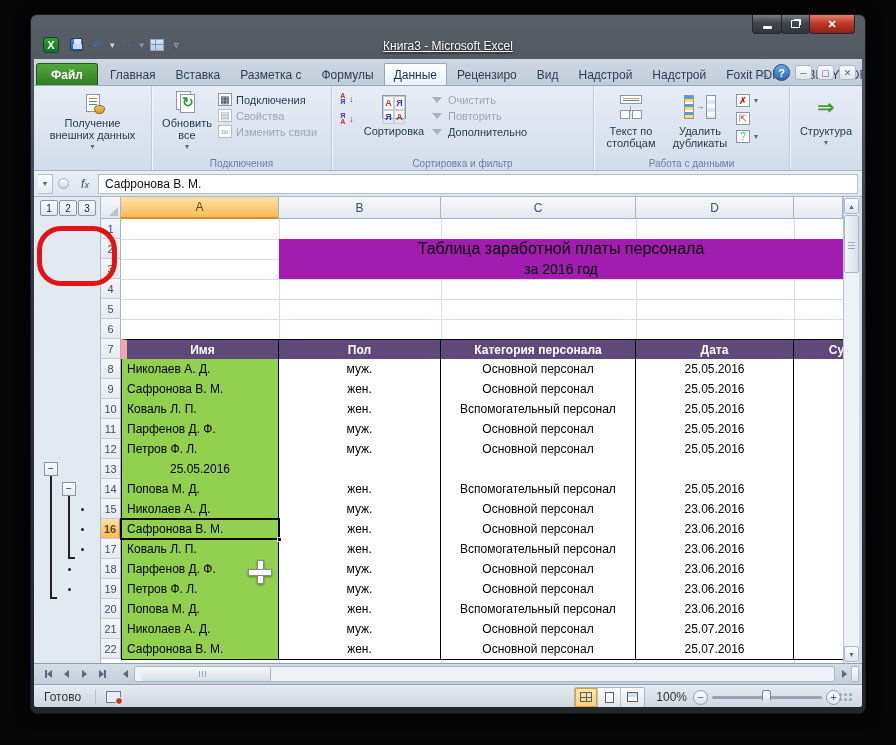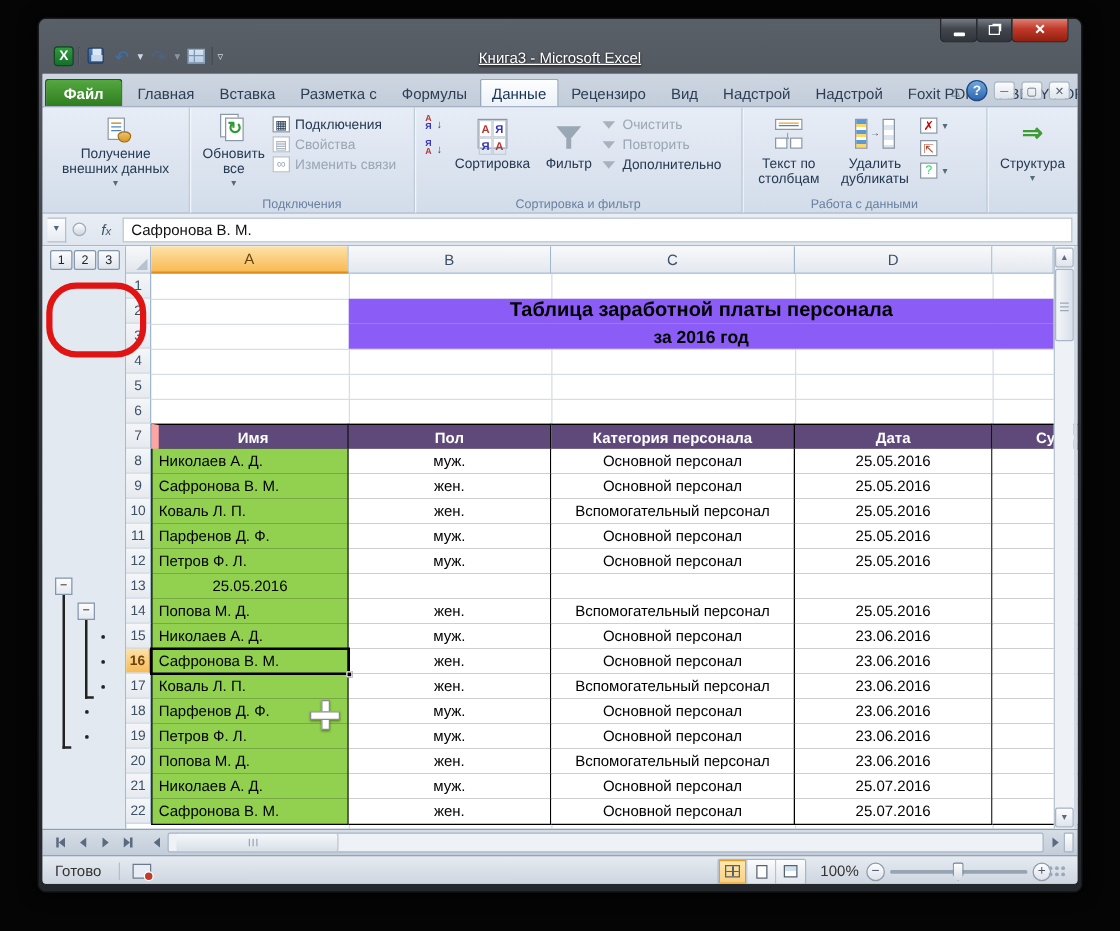--- a/index.html
+++ b/index.html
@@ -121,21 +121,21 @@
     display:flex;align-items:center;justify-content:center;}
   .rhead.sel{background:linear-gradient(#fde2a7,#f8bb55);border-right:2px solid #e08b1e;color:#6b4310;font-weight:bold;}
   .gl{position:absolute;background:#d6dde6;}
   .cell{position:absolute;font-size:12px;color:#000;display:flex;align-items:center;overflow:hidden;white-space:nowrap;}
   .cell.hdr{background:#5f497a;color:#fff;font-weight:bold;justify-content:center;
     border:1px solid #000;border-left:none;}
   .cell.hdr.first{border-left:6px solid #fca5a5;}
   .cell.name{background:#92d050;padding-left:5px;border-right:1px solid #000;border-bottom:1px solid #000;border-left:1px solid #000;}
   .cell.name.center{justify-content:center;padding-left:0;}
   .cell.plain{background:#fff;justify-content:center;border-right:1px solid #000;border-bottom:1px solid #000;}
-  .title-cell{position:absolute;background:#8b5cf6;font-weight:bold;display:flex;align-items:center;justify-content:center;color:#000;text-align:right;}
+  .title-cell{position:absolute;background:#a21caf;font-weight:normal;display:flex;align-items:center;justify-content:center;color:#000;text-align:right;}
   .selbox{position:absolute;border:2px solid #000;z-index:6;}
   .selbox .handle{position:absolute;right:-4px;bottom:-4px;width:5px;height:5px;background:#000;border:1px solid #fff;}
   .vscroll{position:absolute;left:809px;top:0;width:16px;bottom:0;background:#eef1f5;border-left:1px solid #b9c4d1;z-index:8;}
   .sbtn{position:absolute;left:0;width:15px;height:16px;background:linear-gradient(#fdfdfe,#dfe5ec);border:1px solid #a9b6c6;
     display:flex;align-items:center;justify-content:center;font-size:7px;color:#5c6c80;border-radius:2px;}
   .vthumb{position:absolute;left:0;top:18px;width:15px;height:58px;background:linear-gradient(90deg,#f4f6f9,#d9e0e9);
     border:1px solid #a9b6c6;border-radius:2px;}
   .vthumb:after{content:"";position:absolute;left:3px;right:3px;top:26px;height:1px;background:#9aa8b8;box-shadow:0 3px 0 #9aa8b8,0 6px 0 #9aa8b8;}
   .rightgap{position:absolute;left:825px;right:0;top:0;bottom:0;background:#cfd8e3;z-index:7;}
   .annotation{position:absolute;left:3px;top:167px;width:80px;height:60px;border:5px solid #e11414;border-radius:24px;z-index:20;}
@@ -314,26 +314,20 @@
           <div class="bigbtn" style="width:72px;">
             <span class="bicon">
               <span class="sort-big">
                   <span style="color:#b33;">А</span>
                   <span style="color:#33b;">Я</span>
                   <span style="color:#33b;">Я</span>
                   <span style="color:#b33;">А</span>
                 </span>
             </span>
             <span>Сортировка</span>
-          </div>
-          <div class="bigbtn" style="width:50px;">
-            <span class="bicon">
-                <span class="funnel"></span>
-              </span>
-            <span>Фильтр</span>
           </div>
           <div class="smallcol" id="sort-items">
               <div class="sitem off">
                 <div class="sic">
                   <span class="mini-funnel"></span>
                 </div>
                 <div style="display: inline;">Очистить</div>
               </div>
               <div class="sitem off">
                 <div class="sic">

